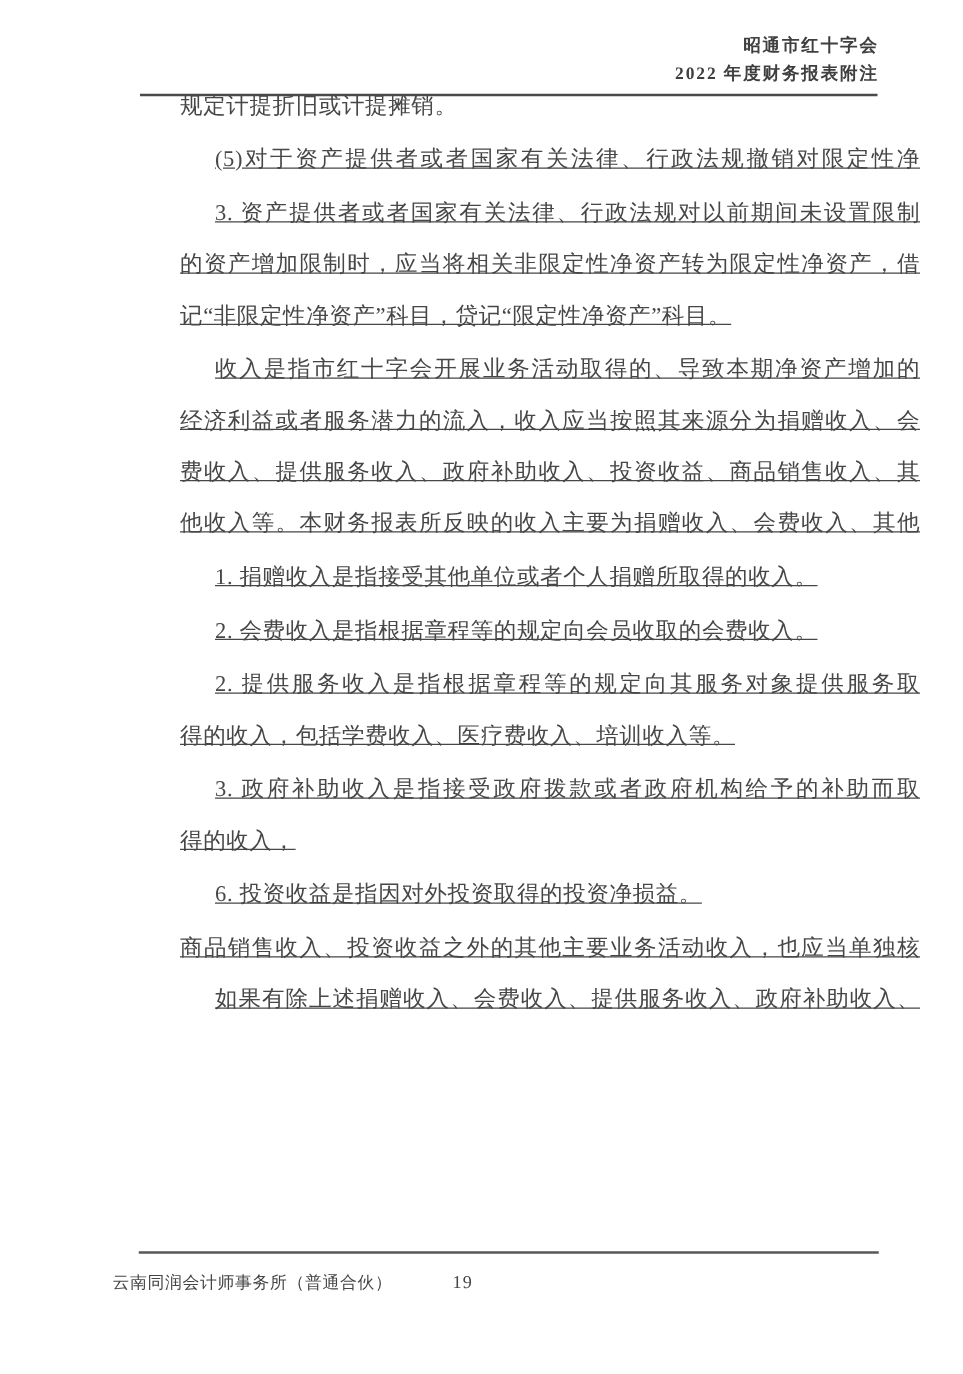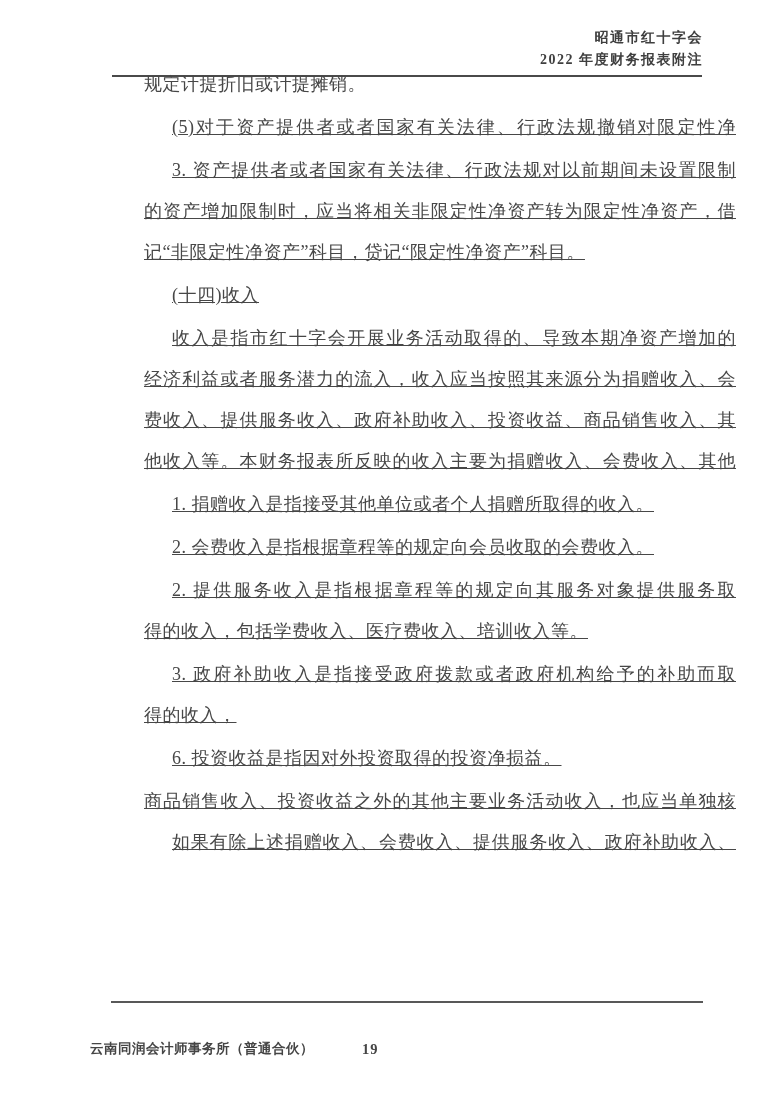--- a/index.html
+++ b/index.html
@@ -44,23 +44,23 @@
     text-align:justify;
     text-align-last:justify;
   }
   .line.indent { padding-left:28px; }
   
   .footer-rule {
     position:absolute; top:1001px; left:111px; width:592px; height:1.5px;
     background:var(--rule-light,#585858);
   }
   .footer {
-    position:absolute; top:1038px; left:90px; width:614px; height:22px;
+    position:absolute; top:1015px; left:90px; width:614px; height:22px;
     color:var(--footer-text,#454545);
-    font-size:13.5px; line-height:22px; letter-spacing:0.5px;font-weight:bold;
+    font-size:13.5px; line-height:22px; letter-spacing:0.5px;
   }
   .footer .firm { position:absolute; left:0; top:0; }
   .footer .pagenum { position:absolute; left:272px; top:0; font-size:14.5px; letter-spacing:1px; }
 </style>
 </head>
 <body style="--bg: #ffffff; --text: #474747; --header-text: #3f3f3f; --footer-text: #454545; --rule: #4a4a4a; --rule-light: #585858;">
 
 <div class="page">
 
   <div class="header">
@@ -74,23 +74,20 @@
       <div class="para">
         <div class="line">规定计提折旧或计提摊销。</div>
       </div>
       <div class="para">
         <div class="line just indent">(5)对于资产提供者或者国家有关法律、行政法规撤销对限定性净</div>
       </div>
       <div class="para">
         <div class="line just indent">3. 资产提供者或者国家有关法律、行政法规对以前期间未设置限制</div>
         <div class="line just">的资产增加限制时，应当将相关非限定性净资产转为限定性净资产，借</div>
         <div class="line">记“非限定性净资产”科目，贷记“限定性净资产”科目。</div>
-      </div>
-      <div class="para">
-        <div class="line indent">(十四)收入</div>
       </div>
       <div class="para">
         <div class="line just indent">收入是指市红十字会开展业务活动取得的、导致本期净资产增加的</div>
         <div class="line just">经济利益或者服务潜力的流入，收入应当按照其来源分为捐赠收入、会</div>
         <div class="line just">费收入、提供服务收入、政府补助收入、投资收益、商品销售收入、其</div>
         <div class="line just">他收入等。本财务报表所反映的收入主要为捐赠收入、会费收入、其他</div>
       </div>
       <div class="para">
         <div class="line indent">1. 捐赠收入是指接受其他单位或者个人捐赠所取得的收入。</div>
       </div>

